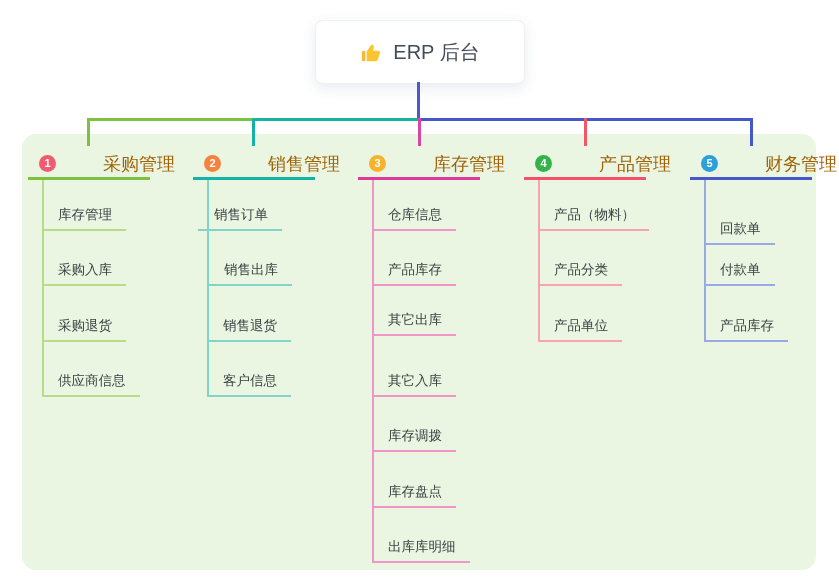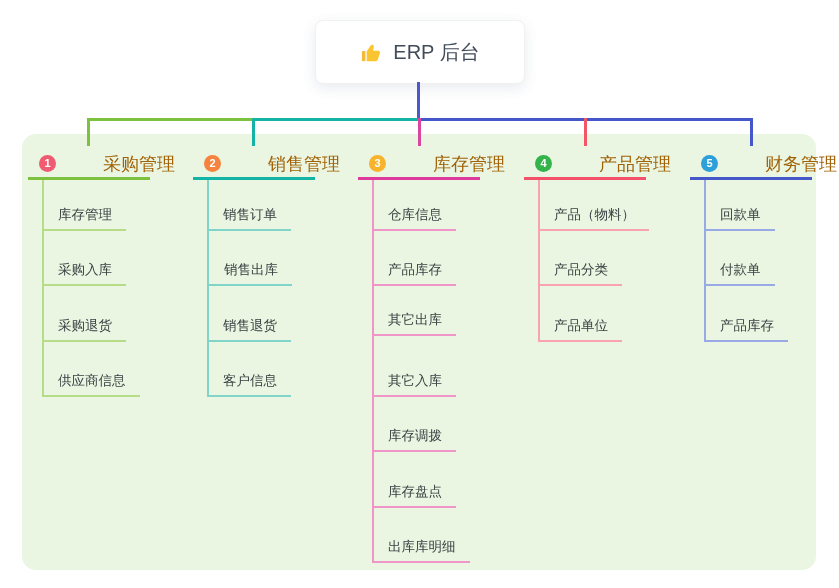--- a/index.html
+++ b/index.html
@@ -64,21 +64,21 @@
         <span class="branch-label">采购管理</span>
       </div>
       <div class="child-row" style="left: 42px; top: 203px; border-bottom-color: rgb(182, 220, 136);">库存管理</div>
       <div class="child-row" style="left: 42px; top: 258px; border-bottom-color: rgb(182, 220, 136);">采购入库</div>
       <div class="child-row" style="left: 42px; top: 314px; border-bottom-color: rgb(182, 220, 136);">采购退货</div>
       <div class="child-row" style="left: 42px; top: 369px; border-bottom-color: rgb(182, 220, 136);">供应商信息</div>
       <div class="branch-header" style="left: 193px; top: 150px; border-bottom-color: rgb(19, 179, 165);">
         <span class="badge" style="background: rgb(245, 130, 61);">2</span>
         <span class="branch-label">销售管理</span>
       </div>
-      <div class="child-row" style="left: 207px; top: 203px; border-bottom-color: rgb(128, 213, 200);">销售订单</div>
+      <div class="child-row" style="left: 198px; top: 203px; border-bottom-color: rgb(128, 213, 200);">销售订单</div>
       <div class="child-row" style="left: 207px; top: 258px; border-bottom-color: rgb(128, 213, 200); padding-left: 17px;">销售出库</div>
       <div class="child-row" style="left: 207px; top: 314px; border-bottom-color: rgb(128, 213, 200);">销售退货</div>
       <div class="child-row" style="left: 207px; top: 369px; border-bottom-color: rgb(128, 213, 200);">客户信息</div>
       <div class="branch-header" style="left: 358px; top: 150px; border-bottom-color: rgb(221, 58, 155);">
         <span class="badge" style="background: rgb(247, 179, 43);">3</span>
         <span class="branch-label">库存管理</span>
       </div>
       <div class="child-row" style="left: 372px; top: 203px; border-bottom-color: rgb(240, 149, 200);">仓库信息</div>
       <div class="child-row" style="left: 372px; top: 258px; border-bottom-color: rgb(240, 149, 200);">产品库存</div>
       <div class="child-row" style="left: 372px; top: 308px; border-bottom-color: rgb(240, 149, 200);">其它出库</div>
@@ -90,17 +90,17 @@
         <span class="badge" style="background: rgb(51, 179, 74);">4</span>
         <span class="branch-label">产品管理</span>
       </div>
       <div class="child-row" style="left: 538px; top: 203px; border-bottom-color: rgb(248, 163, 173);">产品（物料）</div>
       <div class="child-row" style="left: 538px; top: 258px; border-bottom-color: rgb(248, 163, 173);">产品分类</div>
       <div class="child-row" style="left: 538px; top: 314px; border-bottom-color: rgb(248, 163, 173);">产品单位</div>
       <div class="branch-header" style="left: 690px; top: 150px; border-bottom-color: rgb(68, 88, 201);">
         <span class="badge" style="background: rgb(45, 160, 218);">5</span>
         <span class="branch-label">财务管理</span>
       </div>
-      <div class="child-row" style="left: 704px; top: 203px; border-bottom-color: rgb(152, 170, 230);">回款单</div>
+      <div class="child-row" style="left: 704px; top: 217px; border-bottom-color: rgb(152, 170, 230);">回款单</div>
       <div class="child-row" style="left: 704px; top: 258px; border-bottom-color: rgb(152, 170, 230); text-align: right;">付款单</div>
       <div class="child-row" style="left: 704px; top: 314px; border-bottom-color: rgb(152, 170, 230);">产品库存</div>
     </div>
 </div>
 
 </body></html>

